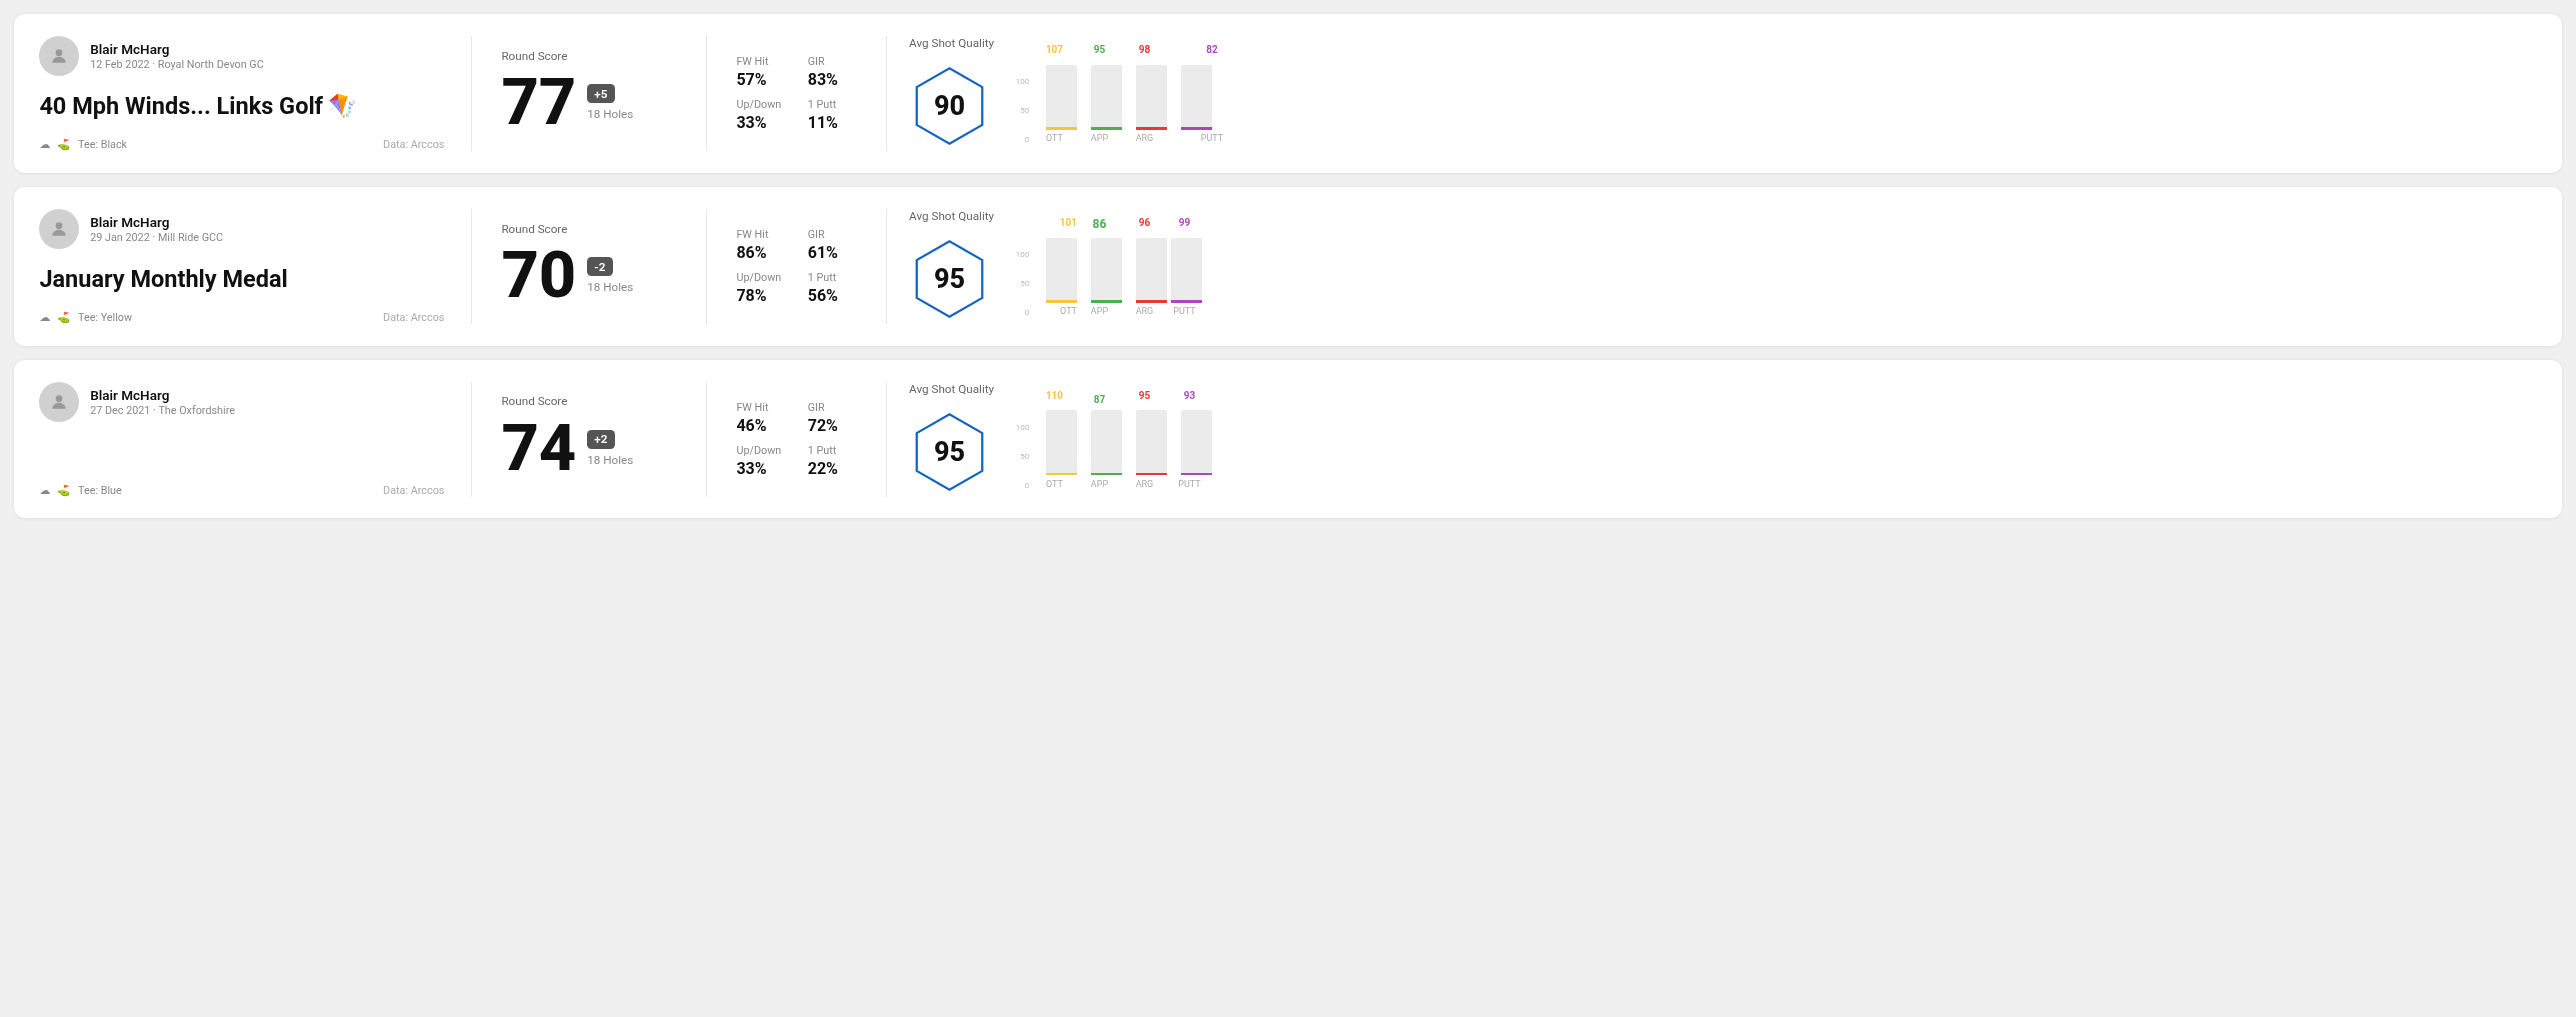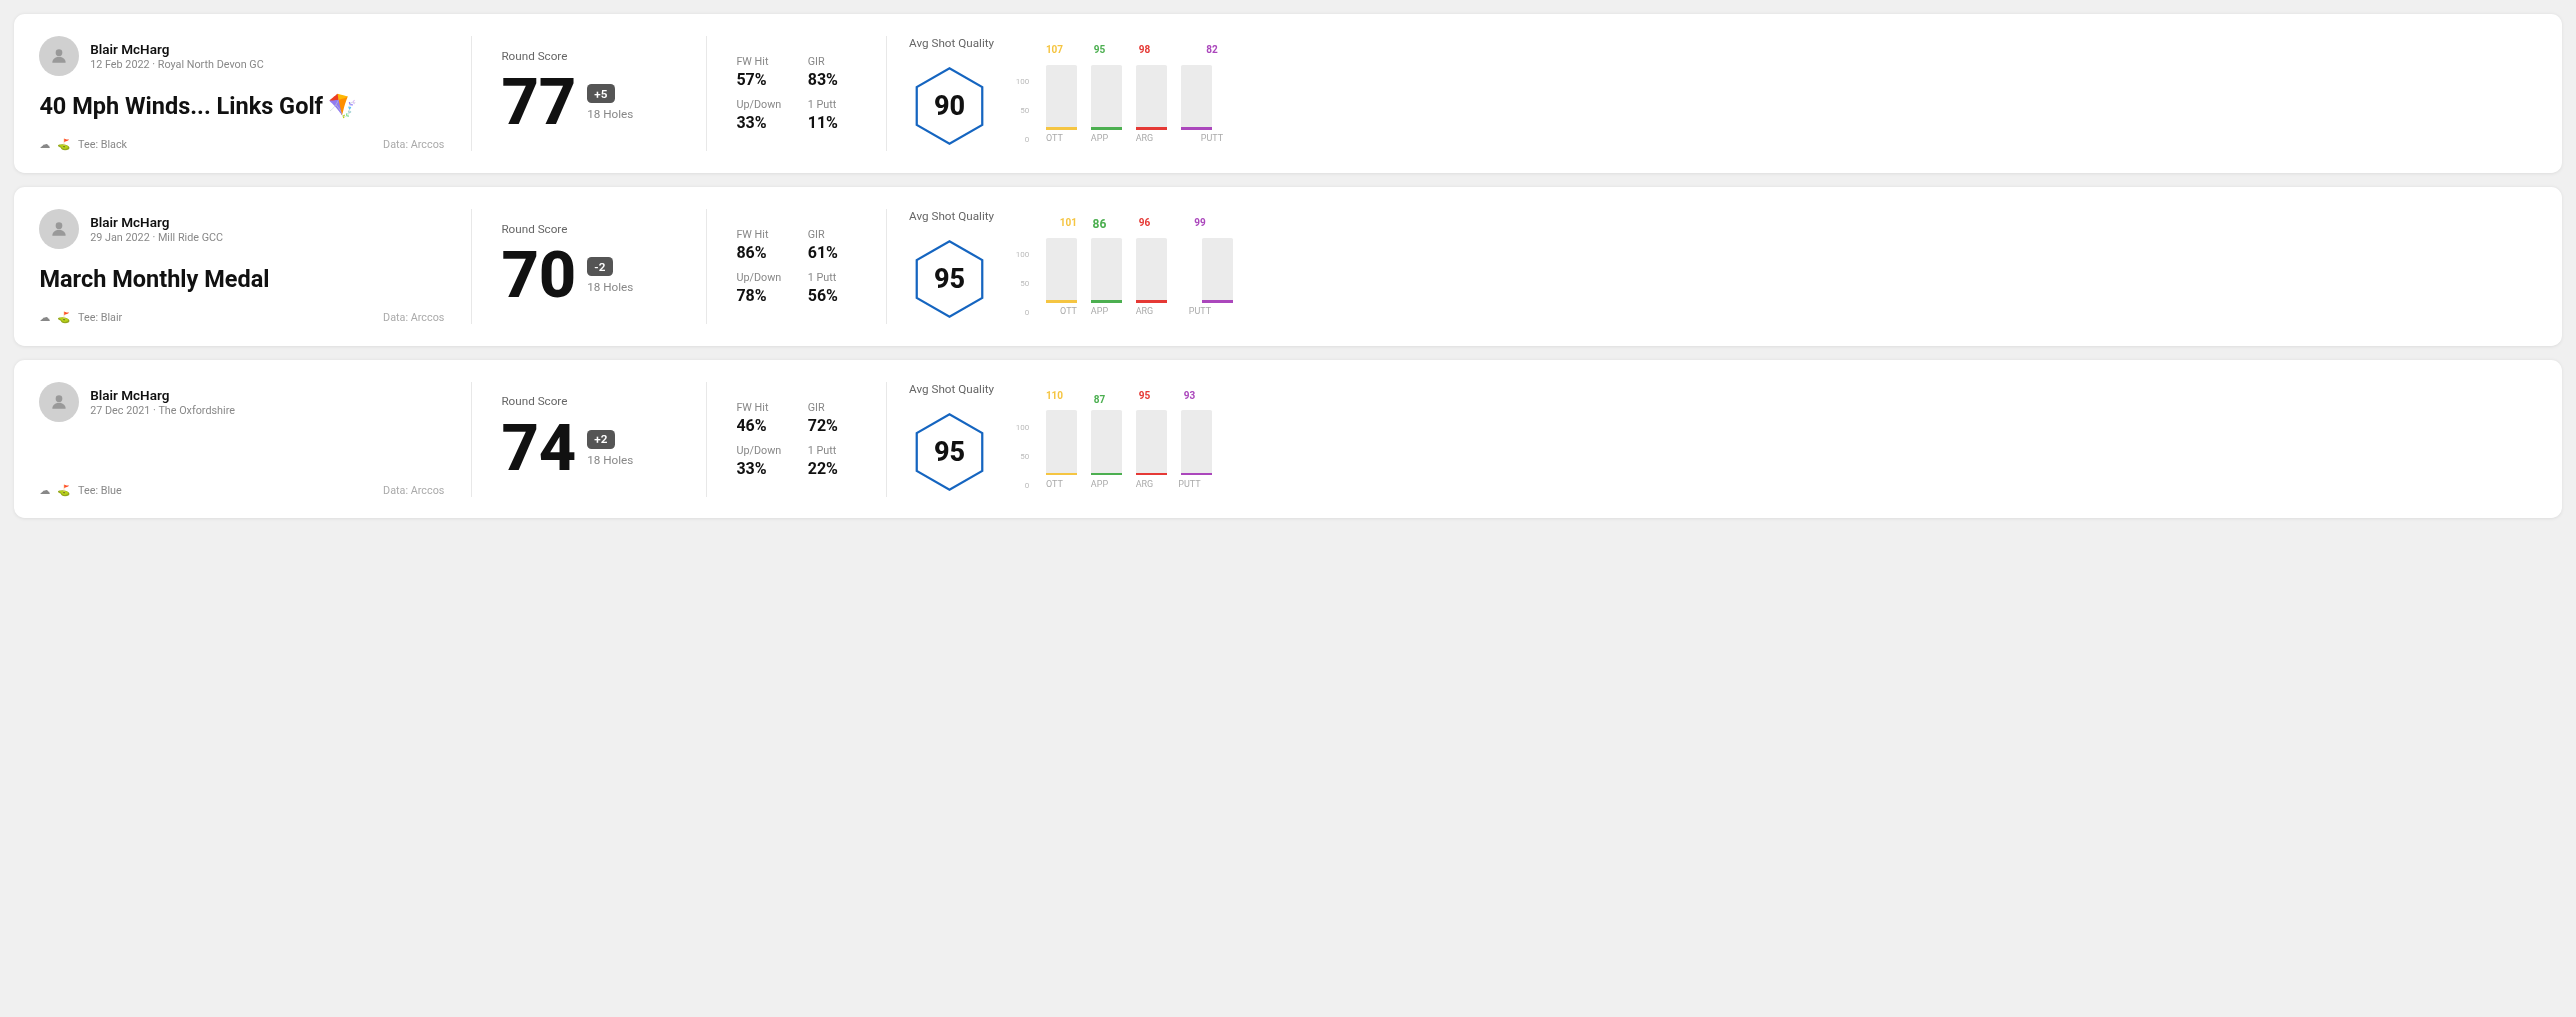--- a/index.html
+++ b/index.html
@@ -283,26 +283,26 @@
             <svg width="20" height="20" viewBox="0 0 24 24" fill="#999">
               <circle cx="12" cy="8" r="4"></circle>
               <path d="M4 20c0-4 3.6-7 8-7s8 3 8 7"></path>
             </svg>
           </div>
           <div class="user-details">
             <div class="user-name">Blair McHarg</div>
             <div class="user-meta">29 Jan 2022 · Mill Ride GCC</div>
           </div>
         </div>
-        <div class="round-title">March Monthly Medal</div>
+        <div class="round-title">January Monthly Medal</div>
         <div class="bottom-meta">
           <div class="tee-info">
             <span>☁</span>
             <span>⛳</span>
-            <span>Tee: Blair</span>
+            <span>Tee: Yellow</span>
           </div>
           <div class="data-source">Data: Arccos</div>
         </div>
       </div>
       <div class="middle-section">
         <div class="section-label">Round Score</div>
         <div class="score-row">
           <div class="big-score">70</div>
           <div class="score-badge">
             <span class="badge under">-2</span>
@@ -357,21 +357,21 @@
             </div>
             <div style="font-size: 9px; color: rgb(170, 170, 170); margin-top: 3.6px;">APP</div>
           </div>
           <div style="display: flex; flex-direction: column; align-items: center; width: 45px; position: relative; height: 100%; justify-content: flex-end;">
             <div style="position: absolute; top: 0px; font-size: 10px; font-weight: 700; color: rgb(229, 57, 53);">96</div>
             <div style="width: 31px; height: 65px; background: rgb(235, 235, 235); border-radius: 1.8px 1.8px 0px 0px; position: relative; overflow: hidden; align-self: flex-end;">
               <div style="position: absolute; bottom: 0px; left: 0px; right: 0px; height: 2.7px; background: rgb(229, 57, 53);"></div>
             </div>
             <div style="font-size: 9px; color: rgb(170, 170, 170); margin-top: 3.6px;">ARG</div>
           </div>
-          <div style="display: flex; flex-direction: column; align-items: center; width: 66px; position: relative; height: 100%; justify-content: flex-end;">
+          <div style="display: flex; flex-direction: column; align-items: center; width: 35px; position: relative; height: 100%; justify-content: flex-end;">
             <div style="position: absolute; top: 0px; font-size: 10px; font-weight: 700; color: rgb(171, 71, 188);">99</div>
             <div style="width: 31px; height: 65px; background: rgb(235, 235, 235); border-radius: 1.8px 1.8px 0px 0px; position: relative; overflow: hidden; align-self: flex-end;">
               <div style="position: absolute; bottom: 0px; left: 0px; right: 0px; height: 2.7px; background: rgb(171, 71, 188);"></div>
             </div>
             <div style="font-size: 9px; color: rgb(170, 170, 170); margin-top: 3.6px;">PUTT</div>
           </div>
         </div>
       </div>
     </div>
     <div class="card">

